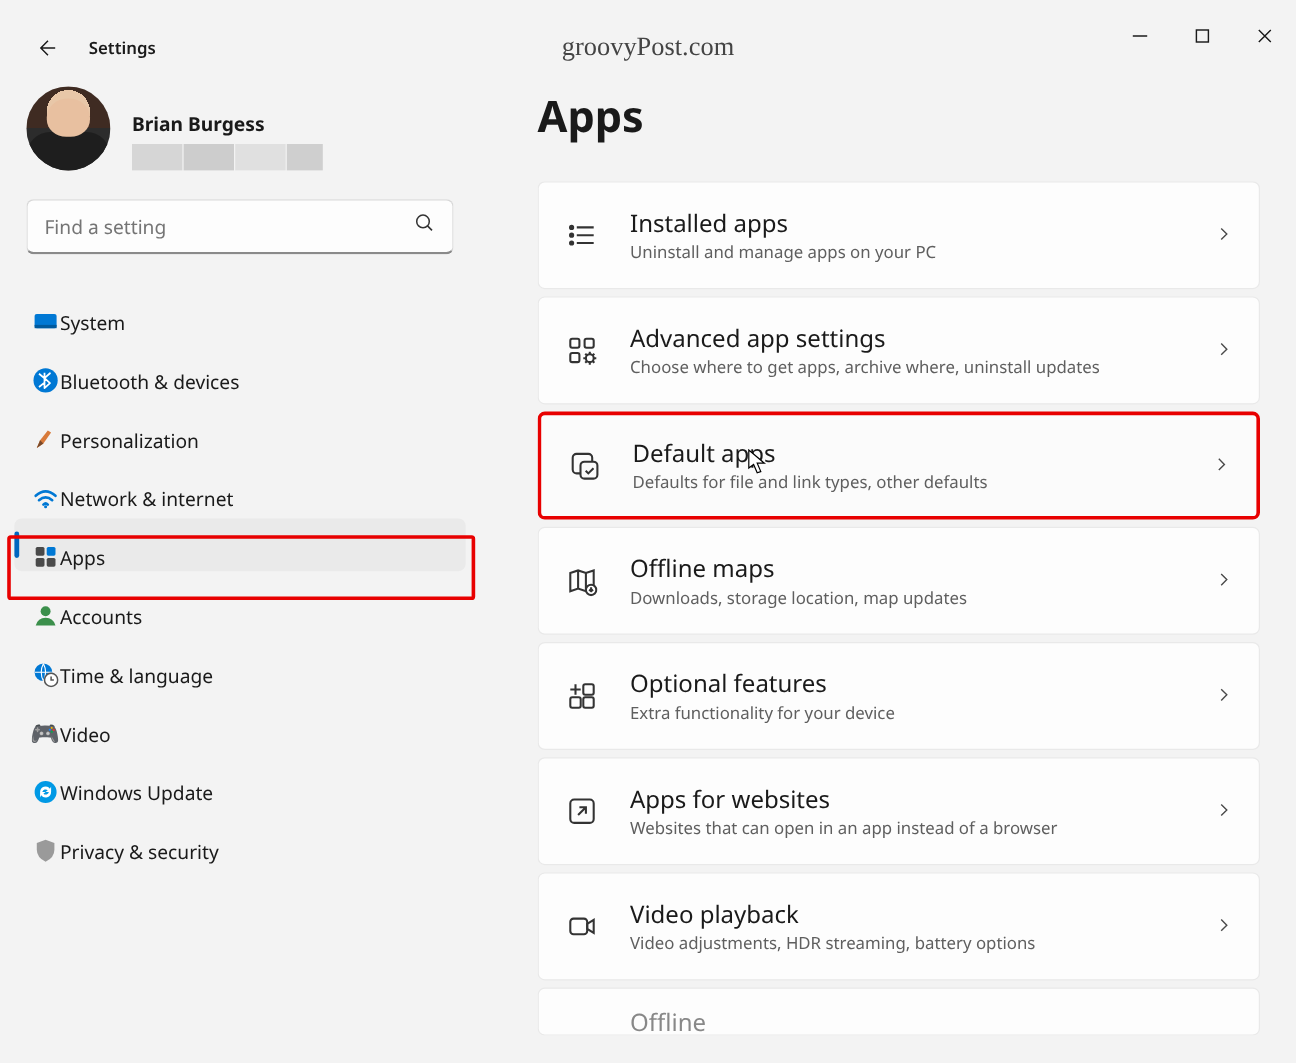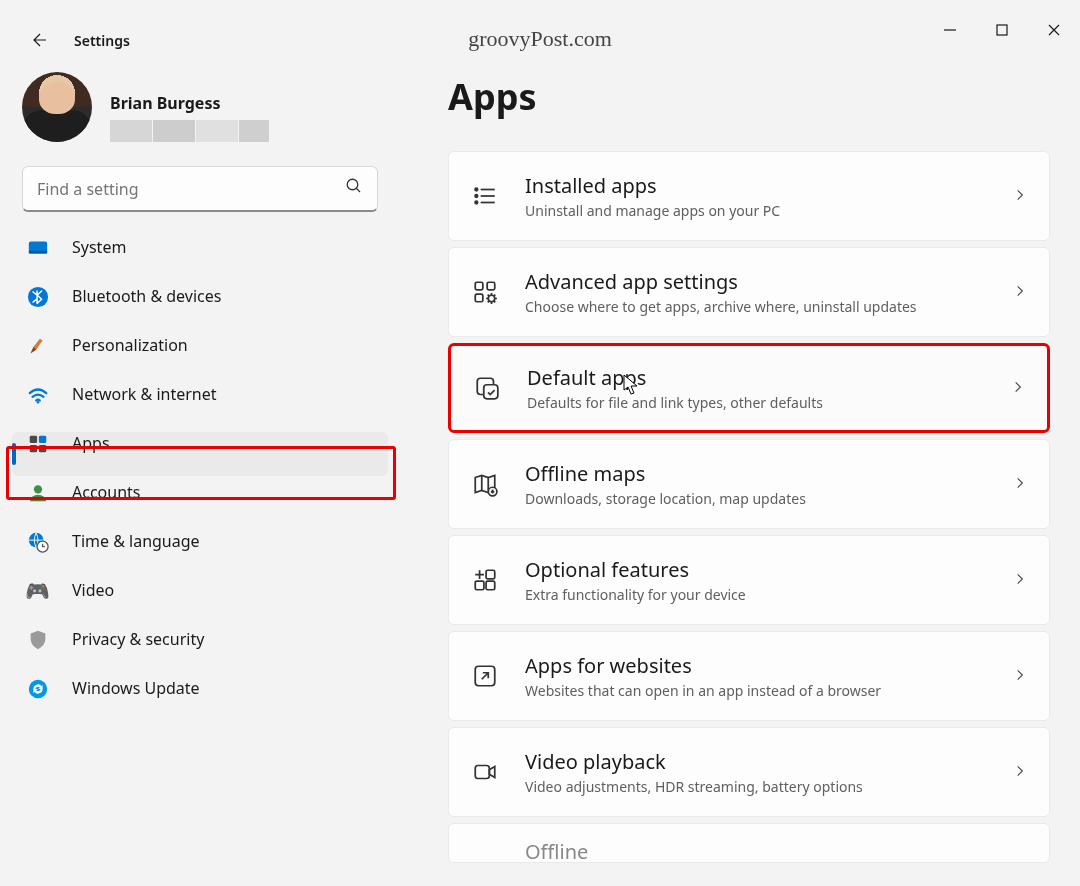--- a/index.html
+++ b/index.html
@@ -29,21 +29,21 @@
   .redacted span:nth-child(1){ width:42px; }
   .redacted span:nth-child(2){ width:42px; background:#cdcdcd;}
   .redacted span:nth-child(3){ width:42px; background:#e0e0e0;}
   .redacted span:nth-child(4){ width:30px; background:#cfcfcf;}
 
   .searchbox { margin: 0 16px 24px 16px; height: 46px; background:#fdfdfd; border:1px solid #d8d8d8; border-bottom:2px solid #8a8a8a; border-radius:6px; display:flex; align-items:center; padding:0 14px; gap:10px; }
   .searchbox input { flex:1; border:none; outline:none; background:transparent; font-size:16px; color:#555; }
   .searchbox .sicon{ color:#333; }
 
   .nav { list-style:none; padding: 0 6px; position:relative; }
-  .nav-item { display:flex; align-items:flex-start; gap:22px; height:44px; padding:0 14px 0 14px; font-size:16px; border-radius:6px; margin:5px 0; position:relative; }
+  .nav-item { display:flex; align-items:flex-end; height:44px; padding:0 14px 0 14px; font-size:16px; border-radius:6px; margin:5px 0; position:relative; }
   .nav-item .nicon { width:24px; height:24px; display:flex; align-items:center; justify-content:center; }
   .nav-item.selected { background:#eaeaea; }
   .nav-item.selected::before { content:""; position:absolute; left:0; top:11px; bottom:11px; width:4px; background:#0067c0; border-radius:3px; }
   .nav-highlight { border:3px solid #e80000; border-radius:3px; position:absolute; left:0; right:-2px; pointer-events:none; }
 
   
   .main { flex:1; padding: 22px 30px 0 48px; display:flex; flex-direction:column; }
   .page-title { font-size:36px; font-weight:700; margin-bottom:30px; }
   .cards { display:flex; flex-direction:column; gap:6px; overflow:hidden; }
   .card { background:#fdfdfd; border:1px solid #e9e9e9; border-radius:6px; height:90px; display:flex; align-items:center; padding:0 22px; gap:26px; position:relative; }
@@ -186,33 +186,33 @@
           </span>
         <span>Time &amp; language</span>
       </li>
       <li class="nav-item">
         <span class="nicon emoji-icon">🎮</span>
         <span>Video</span>
       </li>
       <li class="nav-item">
         <span class="nicon">
             <svg width="22" height="22" viewBox="0 0 24 24">
-              <path d="M12 2l8 3v6q0 7-8 11Q4 18 4 11V5z" fill="#9a9a9a"></path>
-            </svg>
-          </span>
-        <span>Privacy &amp; security</span>
-      </li>
-      <li class="nav-item">
-        <span class="nicon">
-            <svg width="22" height="22" viewBox="0 0 24 24">
               <circle cx="12" cy="12" r="10" fill="#0099e5"></circle>
               <path d="M7 12a5 5 0 0 1 9-3l1-2v5h-5l2-1.5A3 3 0 0 0 9 12m8 0a5 5 0 0 1-9 3l-1 2v-5h5l-2 1.5A3 3 0 0 0 15 12" fill="#fff"></path>
             </svg>
           </span>
         <span>Windows Update</span>
+      </li>
+      <li class="nav-item">
+        <span class="nicon">
+            <svg width="22" height="22" viewBox="0 0 24 24">
+              <path d="M12 2l8 3v6q0 7-8 11Q4 18 4 11V5z" fill="#9a9a9a"></path>
+            </svg>
+          </span>
+        <span>Privacy &amp; security</span>
       </li>
 
       <div class="nav-highlight" style="top:210px; height:54px;"></div>
     </ul>
   </div>
 
   <div class="main">
     <div class="page-title">Apps</div>
 
     <div class="cards">

